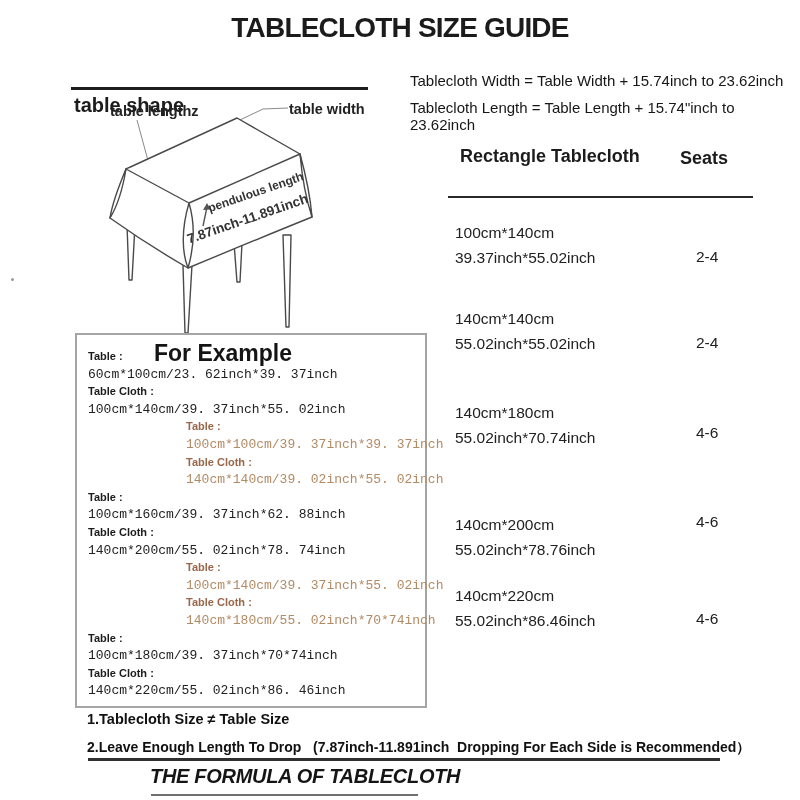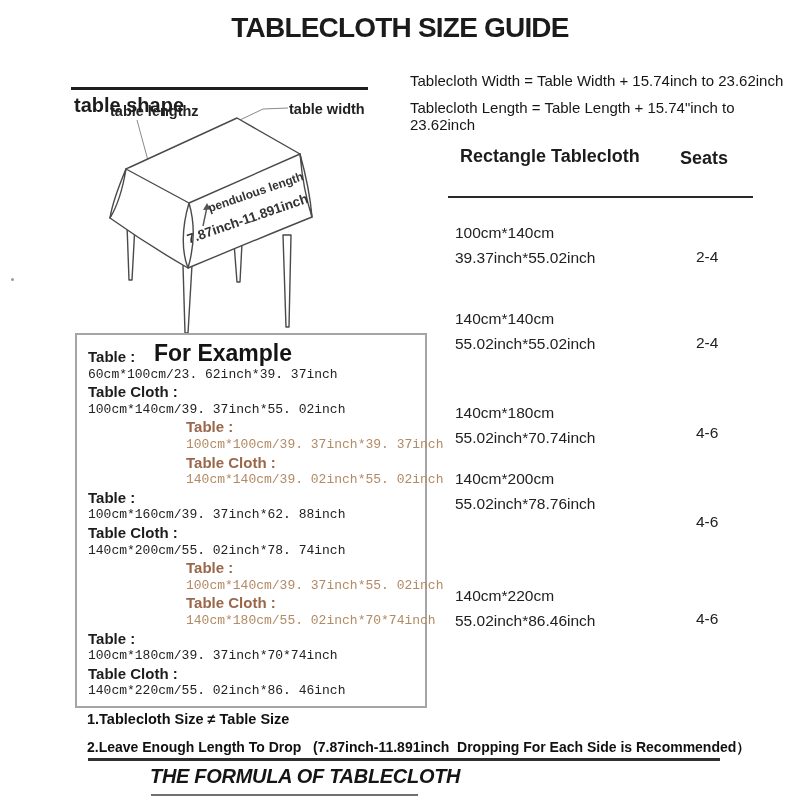--- a/index.html
+++ b/index.html
@@ -27,21 +27,21 @@
   .tbl-h2 { left:680px; top:148px; }
   .tbl-rule { left:448px; top:196px; width:305px; height:2px; background:#2a2a2a; }
   .size-row { left:455px; width:260px; font-size:15.5px; line-height:25px; color:#212121; }
   .seats { left:696px; font-size:15.5px; color:#212121; }
 
   .example-box { left:75px; top:333px; width:352px; height:375px;
     border:2px solid #a5a5a5; box-sizing:border-box; background:#fff; }
   .ex-head { position:absolute; top:5px; left:77px; font-size:23px; font-weight:bold; color:#141414; }
   .ex-flow { padding:13px 0 0 11px; }
   .ex-group.indent { margin-left:98px; }
-  .ex-label { font-size:15px; line-height:17.6px; font-weight:bold; color:#1c1c1c; }
+  .ex-label { font-size:11px; line-height:17.6px; font-weight:bold; color:#1c1c1c; }
   .ex-value { font-family:"Liberation Mono", monospace; font-size:13px; line-height:17.6px;
     color:#222; white-space:pre; }
   .ex-group.brown .ex-label { color:#9a674a; }
   .ex-group.brown .ex-value { color:#b28a64; }
 
   .note { left:87px; font-weight:bold; color:#111; }
   .note1 { top:711px; font-size:14.5px; }
   .note2 { top:739px; font-size:14px; white-space:pre; }
 
   .footer-rule { left:88px; top:758px; width:632px; height:3px; background:#2f2f2f; }
@@ -108,21 +108,21 @@
     <div>55.02inch*55.02inch</div>
   </div>
   <div class="abs seats" style="top:334px">2-4</div>
 
   <div class="abs size-row" style="top:400px">
     <div>140cm*180cm</div>
     <div>55.02inch*70.74inch</div>
   </div>
   <div class="abs seats" style="top:424px">4-6</div>
 
-  <div class="abs size-row" style="top:466px">
+  <div class="abs size-row" style="top:512px">
     <div>140cm*200cm</div>
     <div>55.02inch*78.76inch</div>
   </div>
   <div class="abs seats" style="top:513px">4-6</div>
 
   <div class="abs size-row" style="top:583px">
     <div>140cm*220cm</div>
     <div>55.02inch*86.46inch</div>
   </div>
   <div class="abs seats" style="top:610px">4-6</div>

